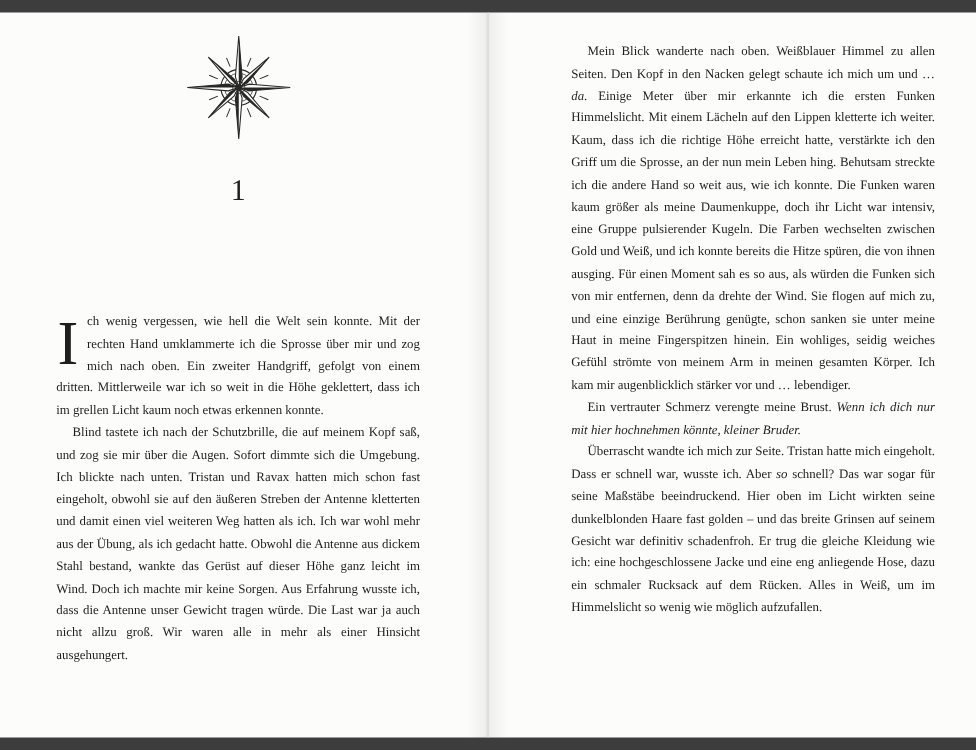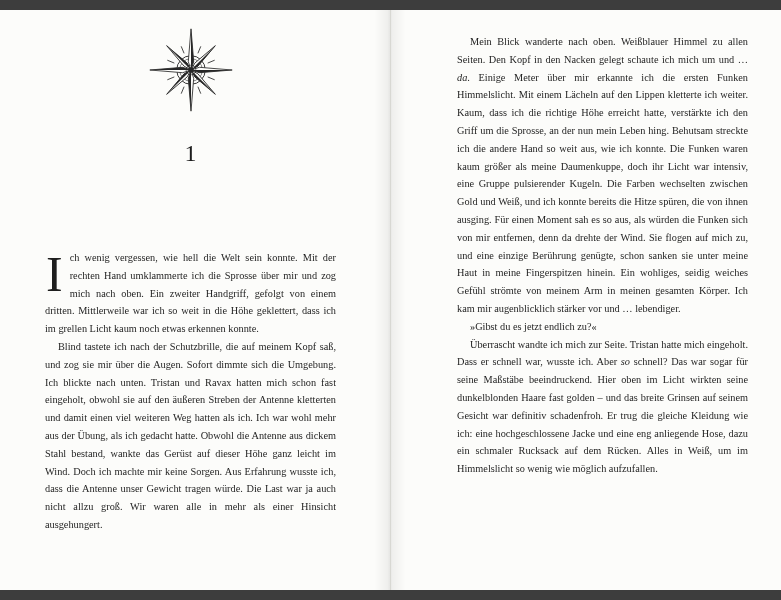--- a/index.html
+++ b/index.html
@@ -132,17 +132,17 @@
 
 <div class="text-col left-text" lang="de">
     <p class=""><span class="dropcap">I</span><span>ch wenig vergessen, wie hell die Welt sein konnte. Mit der rechten Hand umklammerte ich die Sprosse über mir und zog mich nach oben. Ein zweiter Handgriff, gefolgt von einem dritten. Mittlerweile war ich so weit in die Höhe geklettert, dass ich im grellen Licht kaum noch etwas erkennen konnte.</span></p>
     <p class="indent"><span>Blind tastete ich nach der Schutzbrille, die auf meinem Kopf saß, und zog sie mir über die Augen. Sofort dimmte sich die Umgebung. Ich blickte nach unten. Tristan und Ravax hatten mich schon fast eingeholt, obwohl sie auf den äußeren Streben der Antenne kletterten und damit einen viel weiteren Weg hatten als ich. Ich war wohl mehr aus der Übung, als ich gedacht hatte. Obwohl die Antenne aus dickem Stahl bestand, wankte das Gerüst auf dieser Höhe ganz leicht im Wind. Doch ich machte mir keine Sorgen. Aus Erfahrung wusste ich, dass die Antenne unser Gewicht tragen würde. Die Last war ja auch nicht allzu groß. Wir waren alle in mehr als einer Hinsicht ausgehungert.</span></p>
   </div>
 
 <div class="page-number left">15</div>
 
 <div class="text-col right-text" lang="de">
     <p class="indent"><span>Mein Blick wanderte nach oben. Weißblauer Himmel zu allen Seiten. Den Kopf in den Nacken gelegt schaute ich mich um und … </span><em>da</em><span>. Einige Meter über mir erkannte ich die ersten Funken Himmelslicht. Mit einem Lächeln auf den Lippen kletterte ich weiter. Kaum, dass ich die richtige Höhe erreicht hatte, verstärkte ich den Griff um die Sprosse, an der nun mein Leben hing. Behutsam streckte ich die andere Hand so weit aus, wie ich konnte. Die Funken waren kaum größer als meine Daumenkuppe, doch ihr Licht war intensiv, eine Gruppe pulsierender Kugeln. Die Farben wechselten zwischen Gold und Weiß, und ich konnte bereits die Hitze spüren, die von ihnen ausging. Für einen Moment sah es so aus, als würden die Funken sich von mir entfernen, denn da drehte der Wind. Sie flogen auf mich zu, und eine einzige Berührung genügte, schon sanken sie unter meine Haut in meine Fingerspitzen hinein. Ein wohliges, seidig weiches Gefühl strömte von meinem Arm in meinen gesamten Körper. Ich kam mir augenblicklich stärker vor und … lebendiger.</span></p>
-    <p class="indent"><span>»Gibst du es jetzt endlich zu?«</span></p>
+    <p class="indent"><span>Ein vertrauter Schmerz verengte meine Brust. </span><em>Wenn ich dich nur mit hier hochnehmen könnte, kleiner Bruder.</em></p>
     <p class="indent"><span>Überrascht wandte ich mich zur Seite. Tristan hatte mich eingeholt. Dass er schnell war, wusste ich. Aber </span><em>so</em><span> schnell? Das war sogar für seine Maßstäbe beeindruckend. Hier oben im Licht wirkten seine dunkelblonden Haare fast golden – und das breite Grinsen auf seinem Gesicht war definitiv schadenfroh. Er trug die gleiche Kleidung wie ich: eine hochgeschlossene Jacke und eine eng anliegende Hose, dazu ein schmaler Rucksack auf dem Rücken. Alles in Weiß, um im Himmelslicht so wenig wie möglich aufzufallen.</span></p>
   </div>
 
 <div class="page-number right">3</div>
 
 </body></html>

